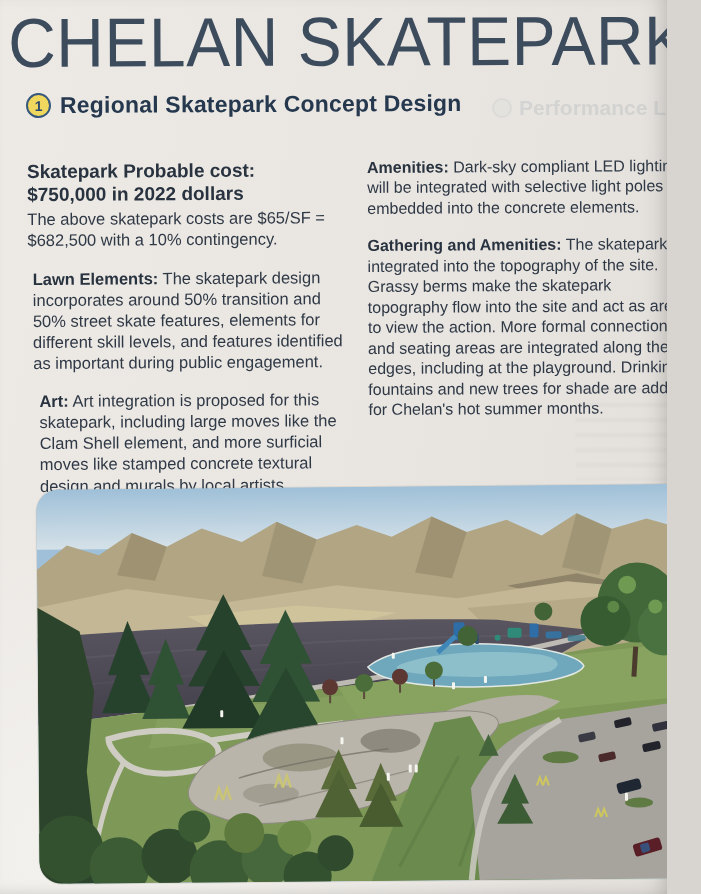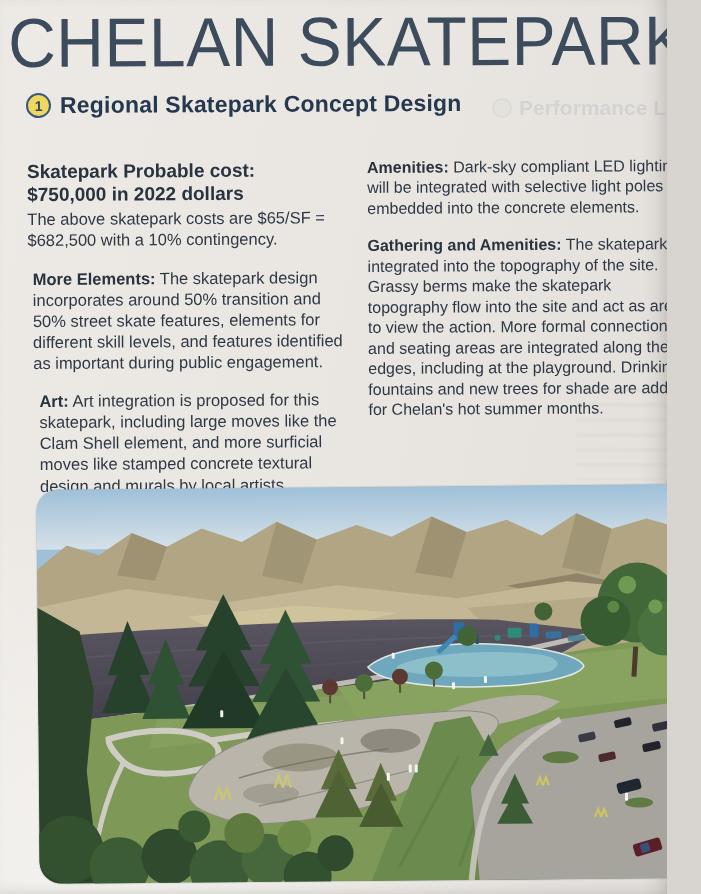--- a/index.html
+++ b/index.html
@@ -67,21 +67,21 @@
   <div class="ghost-row">
     <div class="ghost-badge"></div>
     <div class="ghost-text">Performance Lawn Conce</div>
   </div>
 
   <div class="columns">
     <div class="col-left">
       <p class="cost-heading">Skatepark Probable cost:</p>
       <p class="cost-heading" style="margin-bottom:3px;">$750,000 in 2022 dollars</p>
       <p class="para">The above skatepark costs are $65/SF = $682,500 with a 10% contingency.</p>
-      <p class="para indent-1"><span class="lead">More Elements:</span><span> The skatepark design incorporates around 50% transition and 50% street skate features, elements for different skill levels, and features identified as important during public engagement.</span></p>
+      <p class="para indent-1"><span class="lead">Lawn Elements:</span><span> The skatepark design incorporates around 50% transition and 50% street skate features, elements for different skill levels, and features identified as important during public engagement.</span></p>
       <p class="para indent-2"><span class="lead">Art:</span><span> Art integration is proposed for this skatepark, including large moves like the Clam Shell element, and more surficial moves like stamped concrete textural design and murals by local artists.</span></p>
     </div>
     <div class="col-right">
       <p class="para"><span class="lead">Amenities:</span><span> Dark-sky compliant LED lighting will be integrated with selective light poles and embedded into the concrete elements.</span></p>
       <p class="para"><span class="lead">Gathering and Amenities:</span><span> The skatepark is integrated into the topography of the site. Grassy berms make the skatepark topography flow into the site and act as areas to view the action. More formal connections and seating areas are integrated along the edges, including at the playground. Drinking fountains and new trees for shade are added for Chelan's hot summer months.</span></p>
     </div>
   </div>
 
   <div class="bleed-block"></div>
 

